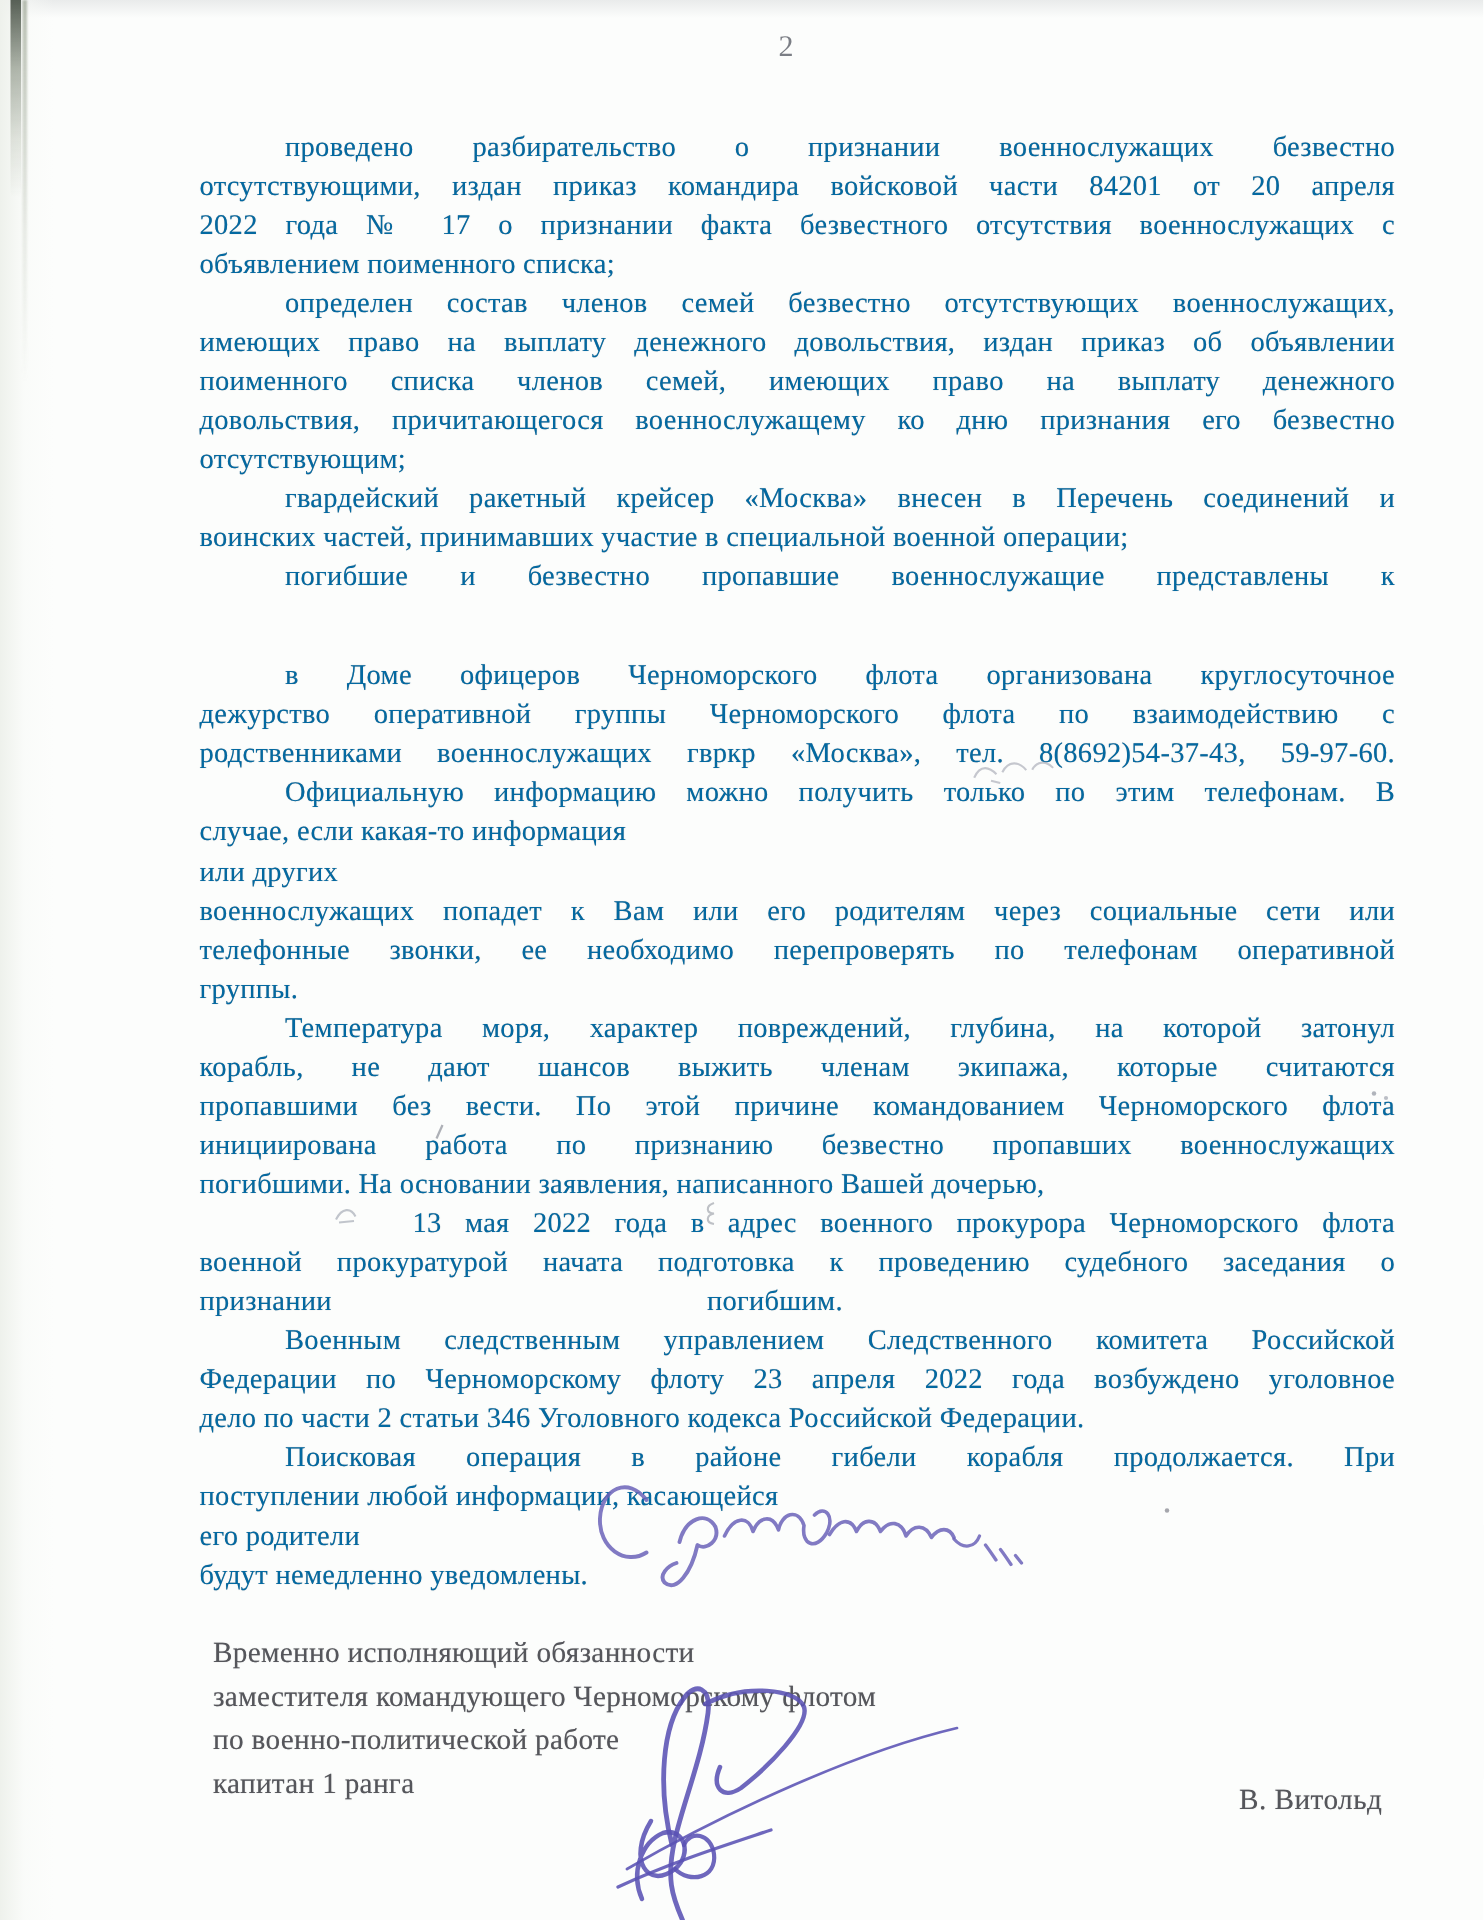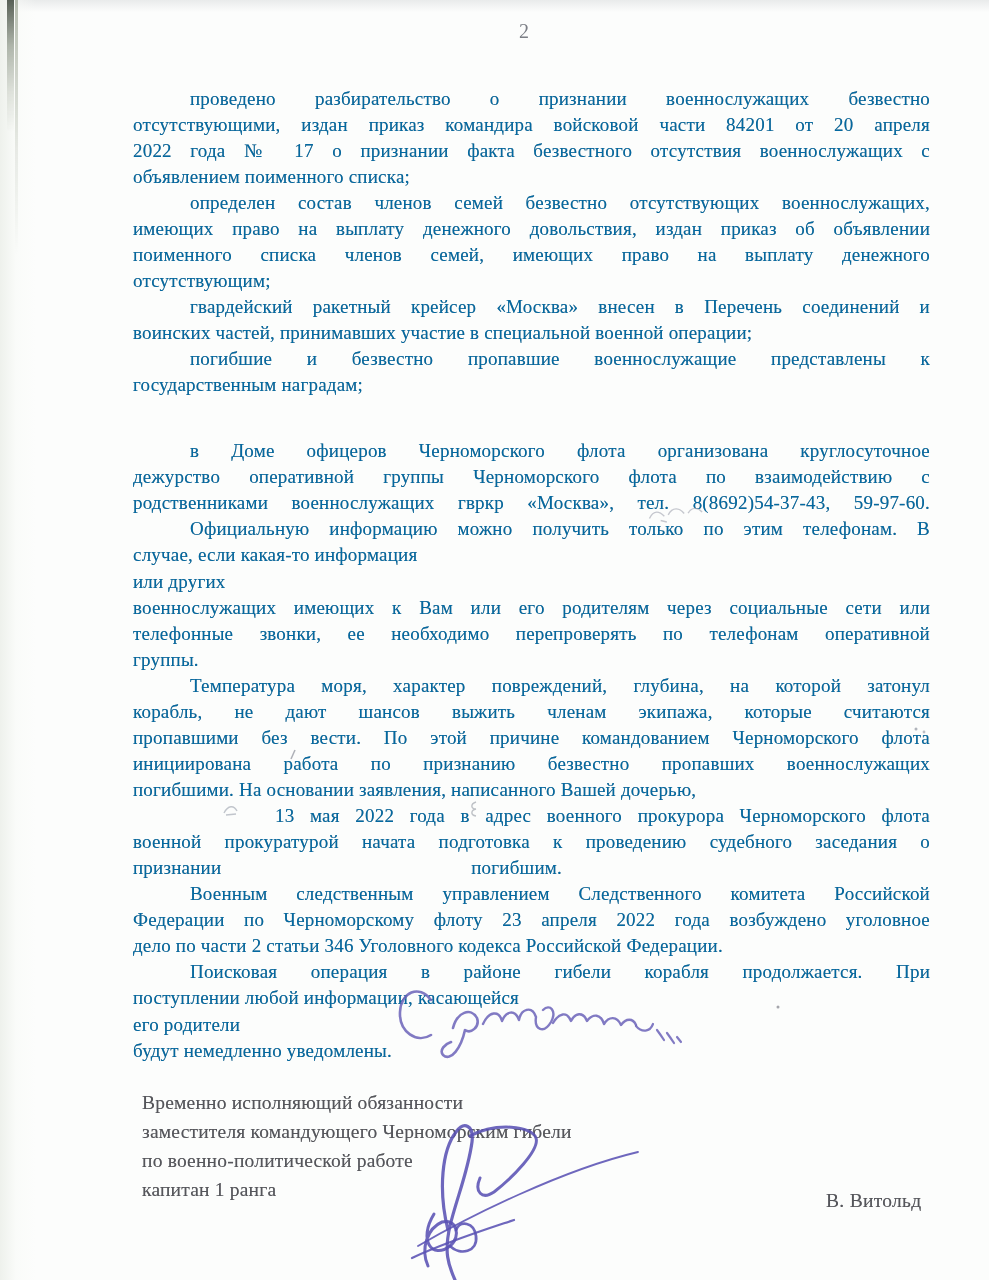--- a/index.html
+++ b/index.html
@@ -65,43 +65,43 @@
       <div class="paragraph">
         <div class="line" style="padding-left: 57px;">проведено разбирательство о признании военнослужащих безвестно</div>
         <div class="line">отсутствующими, издан приказ командира войсковой части 84201 от 20 апреля</div>
         <div class="line">2022 года № 17 о признании факта безвестного отсутствия военнослужащих с</div>
         <div class="line last">объявлением поименного списка;</div>
       </div>
       <div class="paragraph">
         <div class="line" style="padding-left: 57px;">определен состав членов семей безвестно отсутствующих военнослужащих,</div>
         <div class="line">имеющих право на выплату денежного довольствия, издан приказ об объявлении</div>
         <div class="line">поименного списка членов семей, имеющих право на выплату денежного</div>
+        <div class="line">довольствия, причитающегося военнослужащему ко дню признания его безвестно</div>
         <div class="line last">отсутствующим;</div>
       </div>
       <div class="paragraph">
         <div class="line" style="padding-left: 57px;">гвардейский ракетный крейсер «Москва» внесен в Перечень соединений и</div>
         <div class="line last">воинских частей, принимавших участие в специальной военной операции;</div>
       </div>
       <div class="paragraph">
         <div class="line" style="padding-left: 57px;">погибшие и безвестно пропавшие военнослужащие представлены к</div>
-        <div class="line last">государственным наградам;</div>
       </div>
       <div class="paragraph">
         <div class="line" style="padding-left: 57px; margin-top: 40px;">в Доме офицеров Черноморского флота организована круглосуточное</div>
         <div class="line">дежурство оперативной группы Черноморского флота по взаимодействию с</div>
         <div class="line">родственниками военнослужащих гвркр «Москва», тел. 8(8692)54-37-43, 59-97-60.</div>
       </div>
       <div class="paragraph">
         <div class="line" style="padding-left: 57px;">Официальную информацию можно получить только по этим телефонам. В</div>
         <div class="line flex">
           <span>случае, если какая-то информация</span>
           <span class="spacer"></span>
           <span>или других</span>
         </div>
-        <div class="line">военнослужащих имеющих к Вам или его родителям через социальные сети или</div>
+        <div class="line">военнослужащих попадет к Вам или его родителям через социальные сети или</div>
         <div class="line">телефонные звонки, ее необходимо перепроверять по телефонам оперативной</div>
         <div class="line last">группы.</div>
       </div>
       <div class="paragraph">
         <div class="line" style="padding-left: 57px;">Температура моря, характер повреждений, глубина, на которой затонул</div>
         <div class="line">корабль, не дают шансов выжить членам экипажа, которые считаются</div>
         <div class="line">пропавшими без вести. По этой причине командованием Черноморского флота</div>
         <div class="line">инициирована работа по признанию безвестно пропавших военнослужащих</div>
         <div class="line last">погибшими. На основании заявления, написанного Вашей дочерью,</div>
         <div class="line" style="padding-left: 142px;">13 мая 2022 года в адрес военного прокурора Черноморского флота</div>
@@ -128,21 +128,21 @@
     <title>С уважением</title>
     <path class="ink-light" stroke-width="2.6" d="M38,20 C26,4 8,12 7,32 C6,52 24,64 38,55"></path>
     <path class="ink-light" stroke-width="2.6" d="M60,48 C64,32 78,27 84,38 C87,47 78,54 72,50 C68,68 58,82 50,75 C46,70 52,64 58,62"></path>
     <path class="ink-light" stroke-width="2.4" d="M90,44 C96,31 106,30 109,41 C113,31 122,29 126,40 C128,29 139,25 143,37 C141,50 151,54 158,42 C164,31 157,23 150,30"></path>
     <path class="ink-light" stroke-width="2.4" d="M160,43 C166,33 174,31 178,41 C182,33 190,31 194,41 C200,33 208,34 211,44 C216,36 224,36 228,45 C233,38 240,38 243,45"></path>
     <path class="ink-light" stroke-width="2.2" d="M243,46 C249,53 257,52 260,44 M264,50 C267,54 269,57 271,60 M274,53 C277,57 279,60 281,63 M284,57 l4,5"></path>
   </svg>
 
   <div class="sig-block" id="sig-block">
       <div class="sig-line">Временно исполняющий обязанности</div>
-      <div class="sig-line">заместителя командующего Черноморским гибели</div>
+      <div class="sig-line">заместителя командующего Черноморскому флотом</div>
       <div class="sig-line">по военно-политической работе</div>
       <div class="sig-line">капитан 1 ранга</div>
     </div>
 
   <svg class="signature" width="250" height="182" viewBox="0 0 250 182">
     <path class="ink" stroke-width="3.2" d="M50,132 C40,92 44,52 58,34 C66,23 76,27 74,44 C70,74 58,102 52,128 C46,154 50,166 57,182"></path>
     <path class="ink" stroke-width="3" d="M72,38 C98,24 134,28 138,40 C142,52 114,80 96,94 C84,102 76,94 82,80"></path>
     <path class="ink" stroke-width="1.8" d="M20,148 C72,118 164,72 240,54"></path>
     <path class="ink" stroke-width="3" d="M36,116 C20,142 34,162 52,148 C64,138 58,120 44,124 C30,130 22,150 30,168"></path>
     <path class="ink" stroke-width="2.8" d="M52,148 C62,158 80,154 78,138 C76,124 62,122 58,132"></path>

